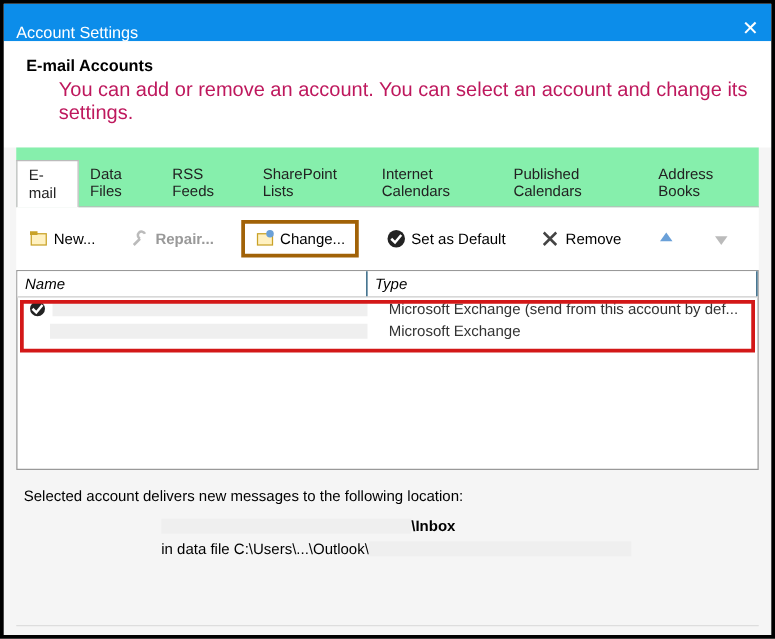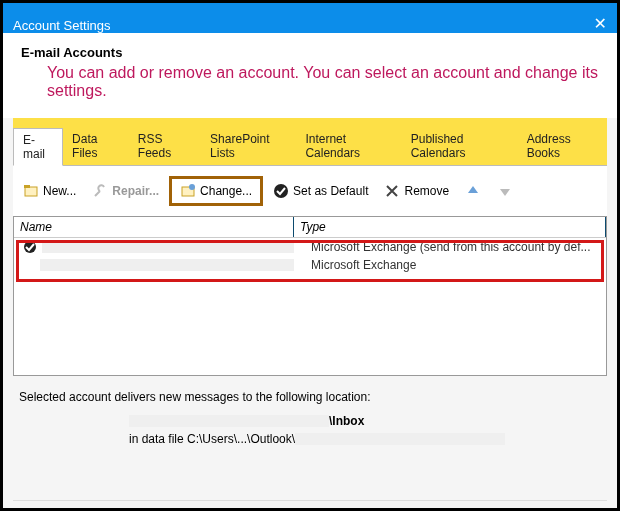--- a/index.html
+++ b/index.html
@@ -4,24 +4,24 @@
 <style>
 * { box-sizing: border-box; margin: 0; padding: 0; }
 body { font-family: "Segoe UI", Tahoma, sans-serif; font-size: 12px; background: #fff; width: 620px; height: 511px; border: 3px solid #000; overflow: hidden; }
 .titlebar { background: #0c8dea; color: #fff; height: 30px; display: flex; align-items: flex-end; padding: 0 10px; font-size: 13px; }
 .titlebar .title { flex: 1; }
 .titlebar .close { font-size: 16px; cursor: pointer; }
 .header { padding: 12px 18px 18px 18px; border-bottom: none; background: #fff; }
 .header .h1 { font-weight: bold; font-size: 13px; margin-bottom: 4px; }
 .header .sub { font-size: 16px; color: #be185d; padding-left: 26px; }
 .content { padding: 0 10px; background: #f5f5f5; }
-.tabs { display: flex; border-bottom: 1px solid #bbb; background: #fde047; padding-top: 10px; }
+.tabs { display: flex; border-bottom: 1px solid #bbb; background: #86efac; padding-top: 10px; }
 .tab { padding: 4px 9px; font-size: 12px; cursor: pointer; color: #222; }
 .tab.active { background: #fff; border: 1px solid #bbb; border-bottom: 1px solid #fff; margin-bottom: -1px; }
-.toolbar { display: flex; align-items: center; gap: 4px; padding: 10px 4px; background: #fff; }
+.toolbar { display: flex; align-items: center; gap: 16px; padding: 10px 4px; background: #fff; }
 .tbtn { display: flex; align-items: center; gap: 4px; padding: 3px 6px; font-size: 12px; cursor: pointer; }
 .tbtn.disabled { color: #999; font-weight: bold; }
 .tbtn.highlight { border: 3px solid #a16207; padding: 4px 8px; justify-content: space-between; }
 .icon { width: 16px; height: 16px; display: inline-flex; align-items: center; justify-content: center; }
 .listarea { border: 1px solid #999; background: #fff; height: 160px; margin: 0; position: relative; }
 .listhdr { display: flex; border-bottom: 1px solid #ccc; background: #fff; }
 .listhdr .col { padding: 3px 6px; font-size: 12px; border-right: 1px solid #0c4a6e; font-style: italic; }
 .col-name { width: 280px; }
 .col-type { flex: 1; }
 .rows { position: relative; }

